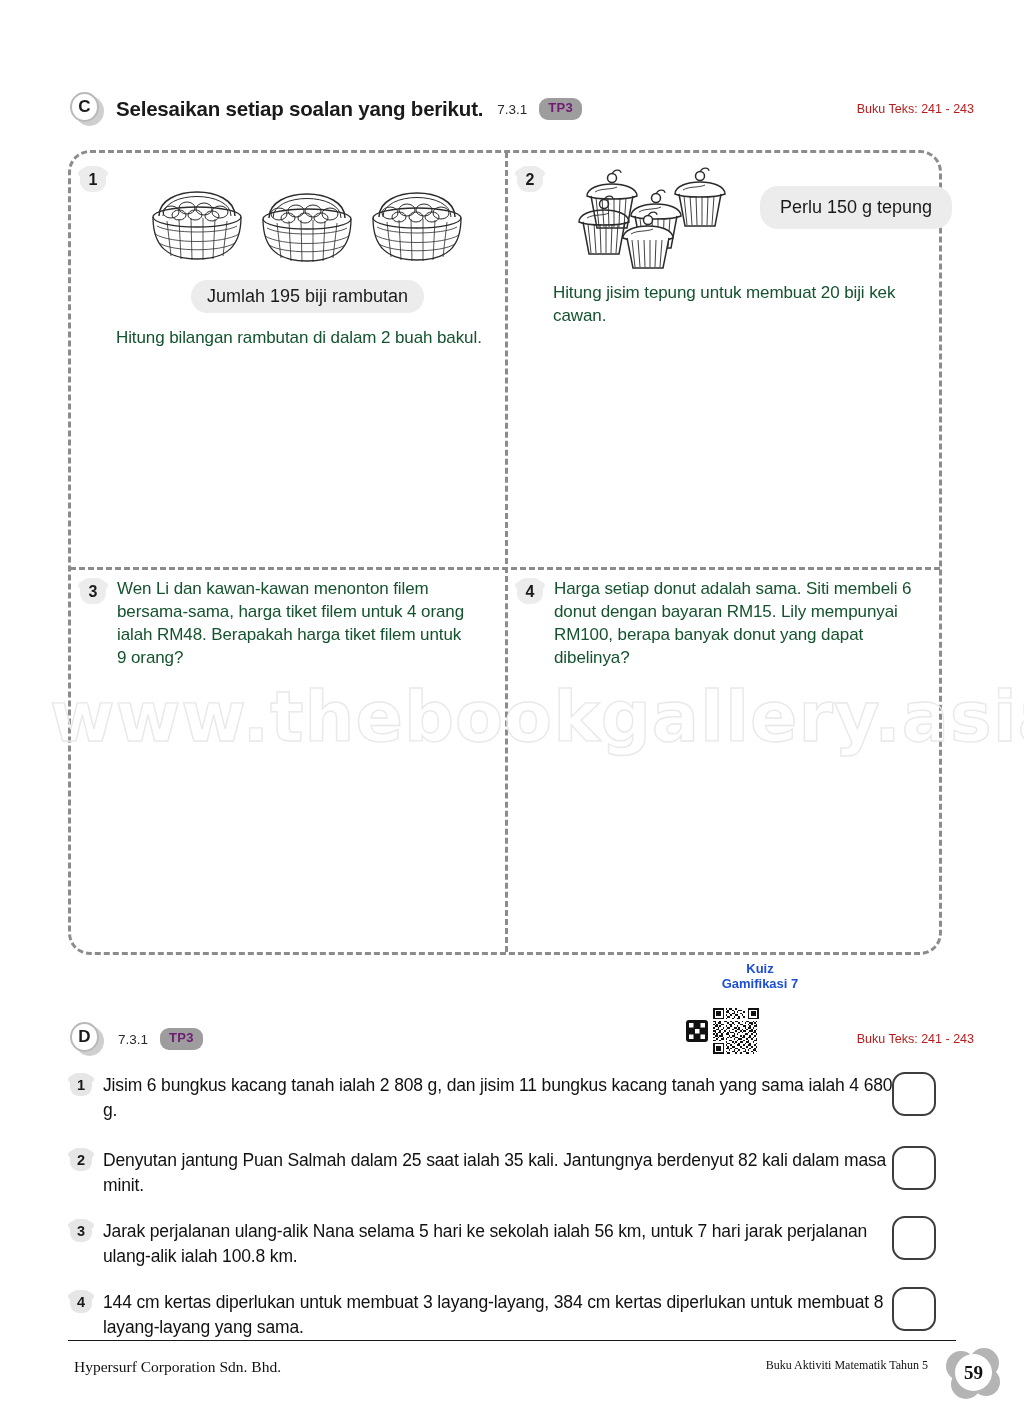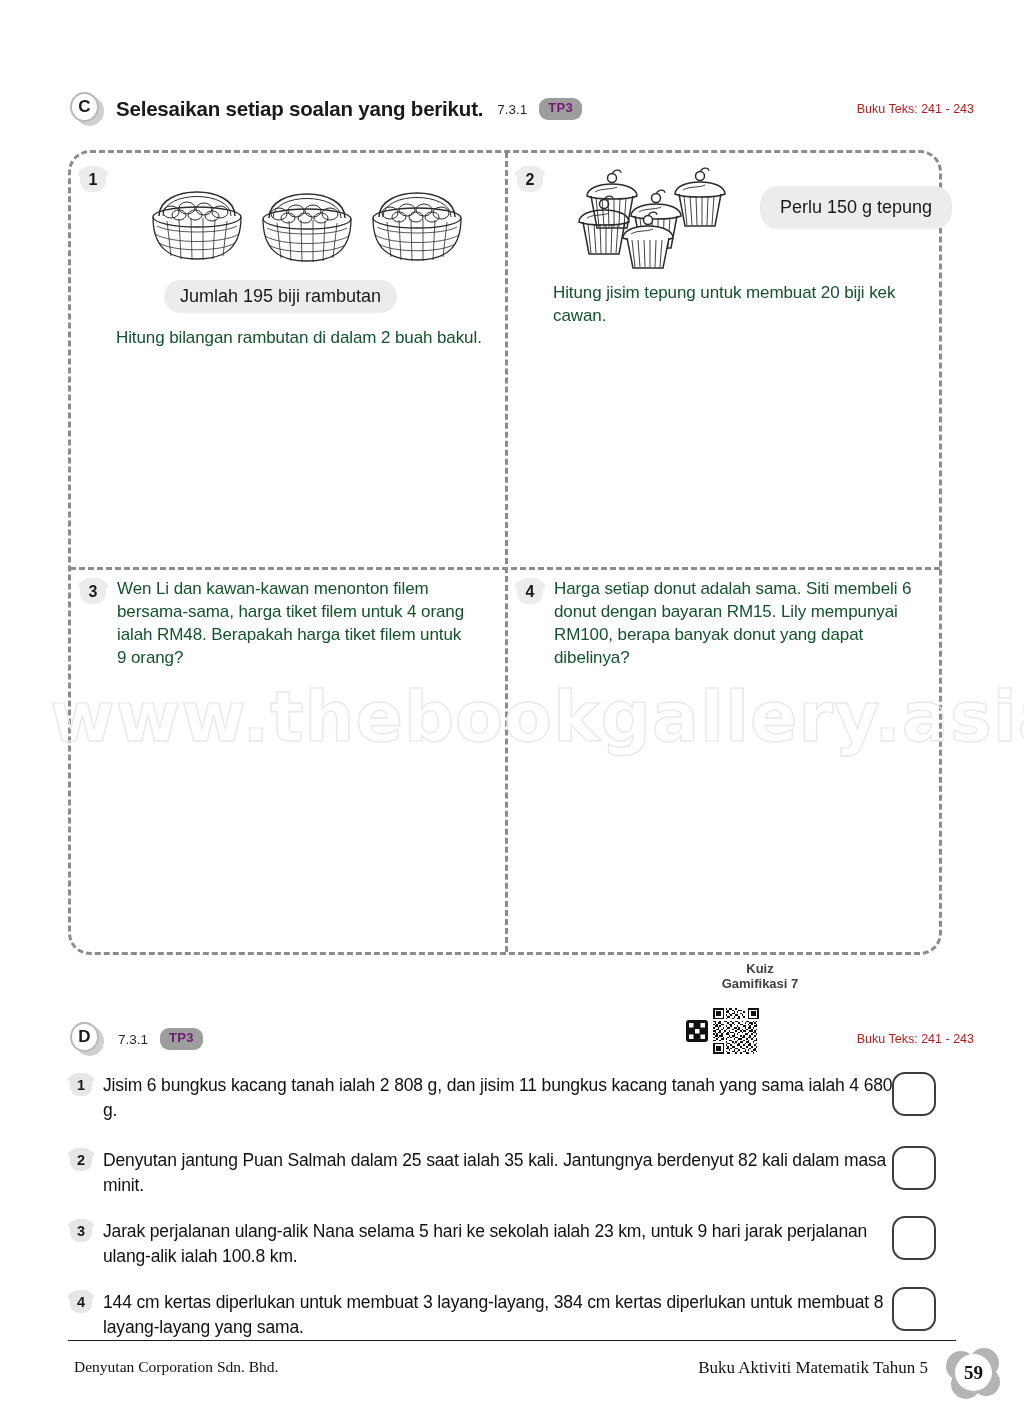--- a/index.html
+++ b/index.html
@@ -190,21 +190,21 @@
   
   .kuiz-label {
     position: absolute;
     left: 700px;
     top: 962px;
     width: 120px;
     text-align: center;
     font-size: 13px;
     font-weight: bold;
     line-height: 1.15;
-    color: #404040;
+    color: #1d4ed8;
   }
   .qr-block {
     position: absolute;
     left: 686px;
     top: 1008px;
     display: flex;
     align-items: center;
     gap: 5px;
   }
   .qr-icon {
@@ -285,21 +285,21 @@
     top: 1358px;
     font-family: "Liberation Serif", serif;
     font-size: 15.5px;
     color: #111;
   }
   .footer-right {
     position: absolute;
     right: 96px;
     top: 1358px;
     font-family: "Liberation Serif", serif;
-    font-size: 17px;
+    font-size: 12px;
     color: #111;
   }
   .page-badge {
     position: absolute;
     right: 20px;
     top: 1344px;
     width: 62px;
     height: 58px;
   }
   .page-badge .pb-num {
@@ -423,21 +423,21 @@
                 <ellipse cx="74" cy="47" rx="8" ry="6"></ellipse>
               <ellipse cx="32" cy="51" rx="7" ry="5"></ellipse>
                 <ellipse cx="49" cy="51" rx="7" ry="5"></ellipse>
               <ellipse cx="65" cy="51" rx="7" ry="5"></ellipse>
             </g>
           </g>
         </g>
       </svg>
     </div>
 
-    <div style="margin-left:86px; margin-top:16px;text-decoration:underline;">
+    <div style="margin-left:113px; margin-top:16px;text-decoration:underline;">
       <div class="pill-label">Jumlah 195 biji rambutan</div>
     </div>
 
     <div style="margin-left:38px; margin-top:14px; width:372px;" class="q-text">Hitung bilangan rambutan di dalam 2 buah bakul.</div>
   </div>
 
   <div class="cell cell-2">
     <div class="qnum" style="position:absolute; left:0; top:6px;">
       <span>2</span>
     </div>
@@ -762,34 +762,34 @@
       <span>2</span>
     </div>
     <div class="stmt-text">Denyutan jantung Puan Salmah dalam 25 saat ialah 35 kali. Jantungnya berdenyut 82 kali dalam masa 1 minit.</div>
   </div>
   <div class="checkbox" style="left:892px; top:1146px;"></div>
 
   <div class="stmt" style="left:68px; top:1219px;">
     <div class="stmt-num">
       <span>3</span>
     </div>
-    <div class="stmt-text">Jarak perjalanan ulang-alik Nana selama 5 hari ke sekolah ialah 23 km, untuk 9 hari jarak perjalanan ulang-alik ialah 100.8 km.</div>
+    <div class="stmt-text">Jarak perjalanan ulang-alik Nana selama 5 hari ke sekolah ialah 56 km, untuk 7 hari jarak perjalanan ulang-alik ialah 100.8 km.</div>
   </div>
   <div class="checkbox" style="left:892px; top:1216px;"></div>
 
   <div class="stmt" style="left:68px; top:1290px;">
     <div class="stmt-num">
       <span>4</span>
     </div>
     <div class="stmt-text">144 cm kertas diperlukan untuk membuat 3 layang-layang, 384 cm kertas diperlukan untuk membuat 8 layang-layang yang sama.</div>
   </div>
   <div class="checkbox" style="left:892px; top:1287px;"></div>
 
   <div class="footer-line"></div>
-  <div class="footer-left">Denyutan Corporation Sdn. Bhd.</div>
+  <div class="footer-left">Hypersurf Corporation Sdn. Bhd.</div>
   <div class="footer-right">Buku Aktiviti Matematik Tahun 5</div>
   <div class="page-badge">
     <svg width="62" height="58" viewBox="0 0 62 58" style="position:absolute; left:0; top:0;">
       <g fill="#b4b4b4">
         <circle cx="19" cy="22" r="15"></circle>
         <circle cx="42" cy="19" r="15"></circle>
         <circle cx="24" cy="40" r="15"></circle>
         <circle cx="44" cy="38" r="14"></circle>
       </g>
     </svg>

